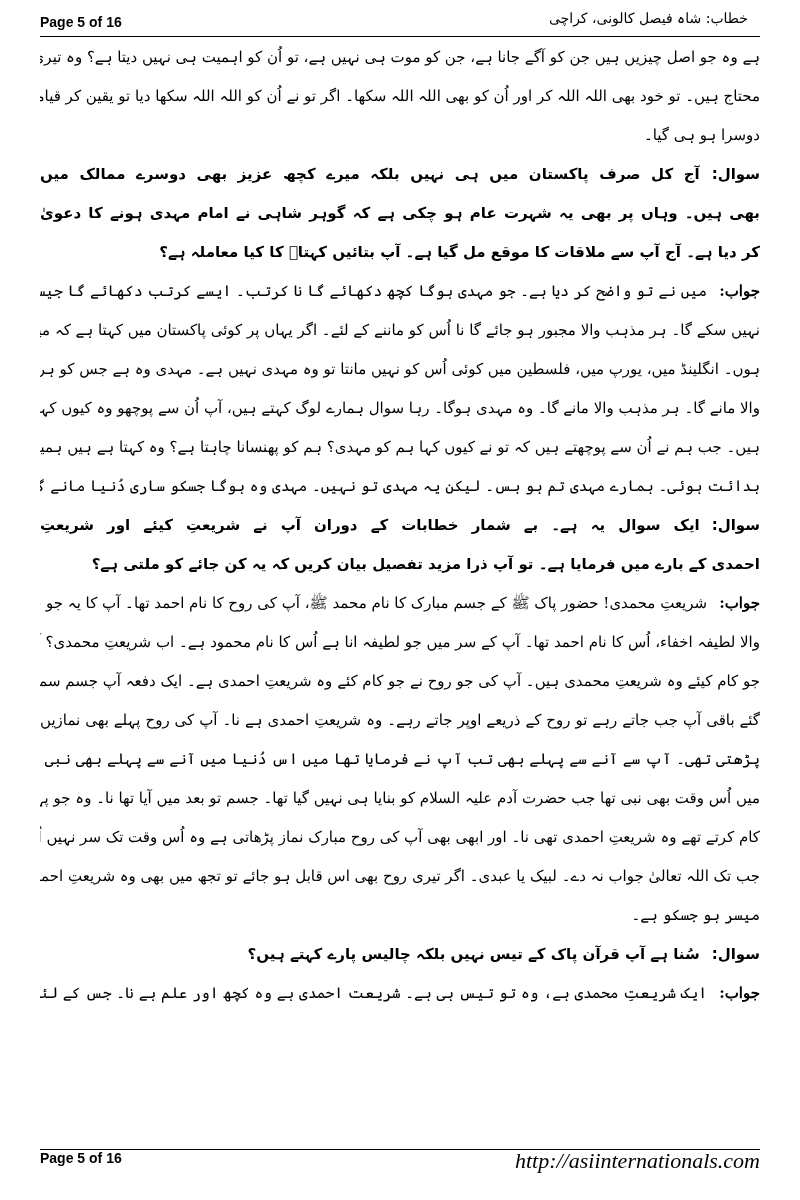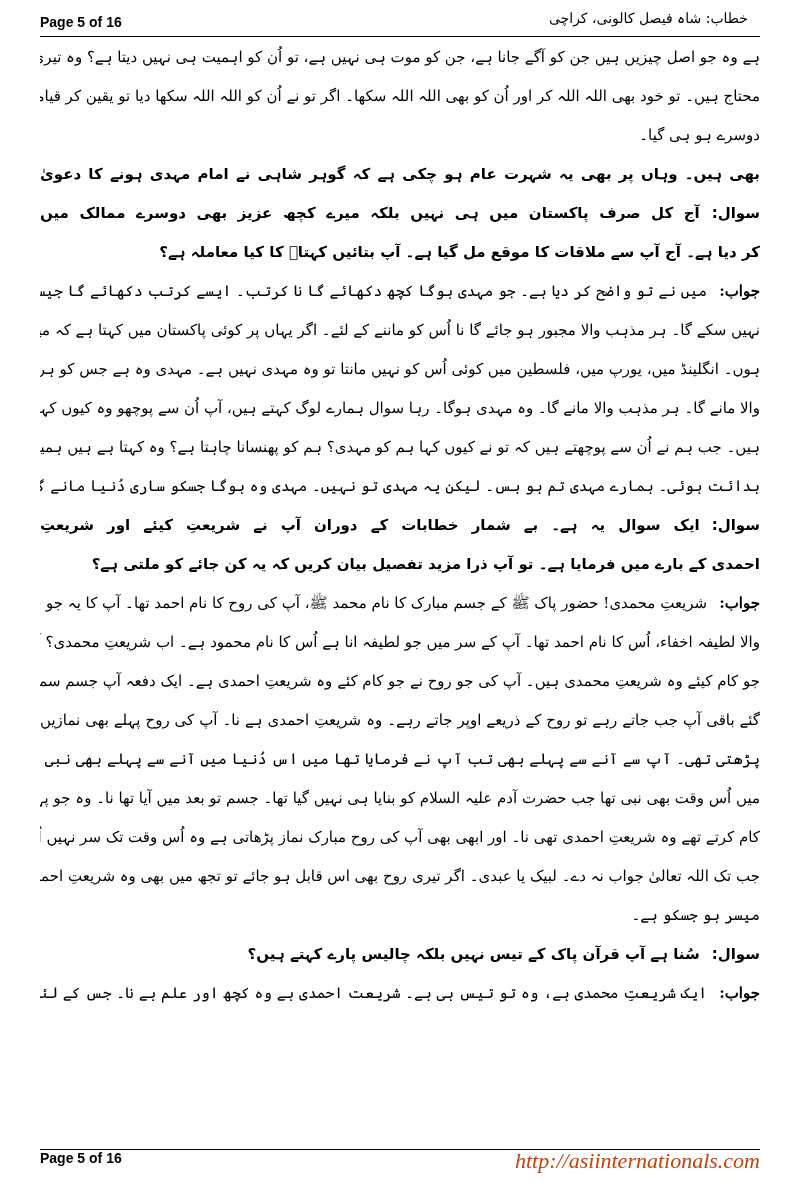--- a/index.html
+++ b/index.html
@@ -22,23 +22,23 @@
 
 <div class="header">
   <span class="page-num">Page 5 of 16</span>
   <span class="header-title">خطاب: شاہ فیصل کالونی، کراچی</span>
 </div>
 <div class="rule-top"></div>
 
 <div class="content" id="content">
     <div class="line"><span>ہے وہ جو اصل چیزیں ہیں جن کو آگے جانا ہے، جن کو موت ہی نہیں ہے، تو اُن کو اہمیت ہی نہیں دیتا ہے؟ وہ تیری</span></div>
     <div class="line"><span>محتاج ہیں۔ تو خود بھی اللہ اللہ کر اور اُن کو بھی اللہ اللہ سکھا۔ اگر تو نے اُن کو اللہ اللہ سکھا دیا تو یقین کر قیامت تک تیرا صدقہ</span></div>
-    <div class="line last"><span>دوسرے ہو ہی گیا۔</span></div>
+    <div class="line last"><span>دوسرا ہو ہی گیا۔</span></div>
+    <div class="line q"><span class="speaker">سوال:</span><span>آج کل صرف پاکستان میں ہی نہیں بلکہ میرے کچھ عزیز بھی دوسرے ممالک میں</span></div>
     <div class="line q"><span>بھی ہیں۔ وہاں پر بھی یہ شہرت عام ہو چکی ہے کہ گوہر شاہی نے امام مہدی ہونے کا دعویٰ</span></div>
-    <div class="line q"><span class="speaker">سوال:</span><span>آج کل صرف پاکستان میں ہی نہیں بلکہ میرے کچھ عزیز بھی دوسرے ممالک میں</span></div>
     <div class="line q last"><span>کر دیا ہے۔ آج آپ سے ملاقات کا موقع مل گیا ہے۔ آپ بتائیں کہتاؑ کا کیا معاملہ ہے؟</span></div>
     <div class="line"><span class="speaker">جواب:</span><span>میں نے تو واضح کر دیا ہے۔ جو مہدی ہوگا کچھ دکھائے گا نا کرتب۔ ایسے کرتب دکھائے گا جیسے کوئی دوسرا دکھا ہی</span></div>
     <div class="line"><span>نہیں سکے گا۔ ہر مذہب والا مجبور ہو جائے گا نا اُس کو ماننے کے لئے۔ اگر یہاں پر کوئی پاکستان میں کہتا ہے کہ میں مہدی</span></div>
     <div class="line"><span>ہوں۔ انگلینڈ میں، یورپ میں، فلسطین میں کوئی اُس کو نہیں مانتا تو وہ مہدی نہیں ہے۔ مہدی وہ ہے جس کو ہر شہر والا ہر ملک</span></div>
     <div class="line"><span>والا مانے گا۔ ہر مذہب والا مانے گا۔ وہ مہدی ہوگا۔ رہا سوال ہمارے لوگ کہتے ہیں، آپ اُن سے پوچھو وہ کیوں کہتے</span></div>
     <div class="line"><span>ہیں۔ جب ہم نے اُن سے پوچھتے ہیں کہ تو نے کیوں کہا ہم کو مہدی؟ ہم کو پھنسانا چاہتا ہے؟ وہ کہتا ہے ہیں ہمیں تم سے</span></div>
     <div class="line last"><span>ہدائت ہوئی۔ ہمارے مہدی تم ہو بس۔ لیکن یہ مہدی تو نہیں۔ مہدی وہ ہوگا جسکو ساری دُنیا مانے گی۔ وہ کوئی اور ہی ہوگا۔</span></div>
     <div class="line q"><span class="speaker">سوال:</span><span>ایک سوال یہ ہے۔ بے شمار خطابات کے دوران آپ نے شریعتِ کیئے اور شریعتِ</span></div>
     <div class="line q last"><span>احمدی کے بارے میں فرمایا ہے۔ تو آپ ذرا مزید تفصیل بیان کریں کہ یہ کن جائے کو ملتی ہے؟</span></div>
     <div class="line"><span class="speaker">جواب:</span><span>شریعتِ محمدی! حضور پاک ﷺ کے جسم مبارک کا نام محمد ﷺ، آپ کی روح کا نام احمد تھا۔ آپ کا یہ جو سنٹر</span></div>
@@ -49,13 +49,13 @@
     <div class="line"><span>میں اُس وقت بھی نبی تھا جب حضرت آدم علیہ السلام کو بنایا ہی نہیں گیا تھا۔ جسم تو بعد میں آیا تھا نا۔ وہ جو پہلے نبی تھے وہ جو</span></div>
     <div class="line"><span>کام کرتے تھے وہ شریعتِ احمدی تھی نا۔ اور ابھی بھی آپ کی روح مبارک نماز پڑھاتی ہے وہ اُس وقت تک سر نہیں اُٹھاتے</span></div>
     <div class="line"><span>جب تک اللہ تعالیٰ جواب نہ دے۔ لبیک یا عبدی۔ اگر تیری روح بھی اس قابل ہو جائے تو تجھ میں بھی وہ شریعتِ احمدی</span></div>
     <div class="line last"><span>میسر ہو جسکو ہے۔</span></div>
     <div class="line q last"><span class="speaker">سوال:</span><span>سُنا ہے آپ قرآن پاک کے تیس نہیں بلکہ چالیس پارے کہتے ہیں؟</span></div>
     <div class="line"><span class="speaker">جواب:</span><span>ایک شریعتِ محمدی ہے، وہ تو تیس ہی ہے۔ شریعت احمدی ہے وہ کچھ اور علم ہے نا۔ جس کے لئے حضرت ابو ہریرہ</span></div>
   </div>
 
 <div class="rule-bottom"></div>
 <span class="footer-page">Page 5 of 16</span>
-<a class="footer-url" style="color: #c2410c;">http://asiinternationals.com</a>
+<a class="footer-url" style="color: #000000;">http://asiinternationals.com</a>
 
 </body></html>

